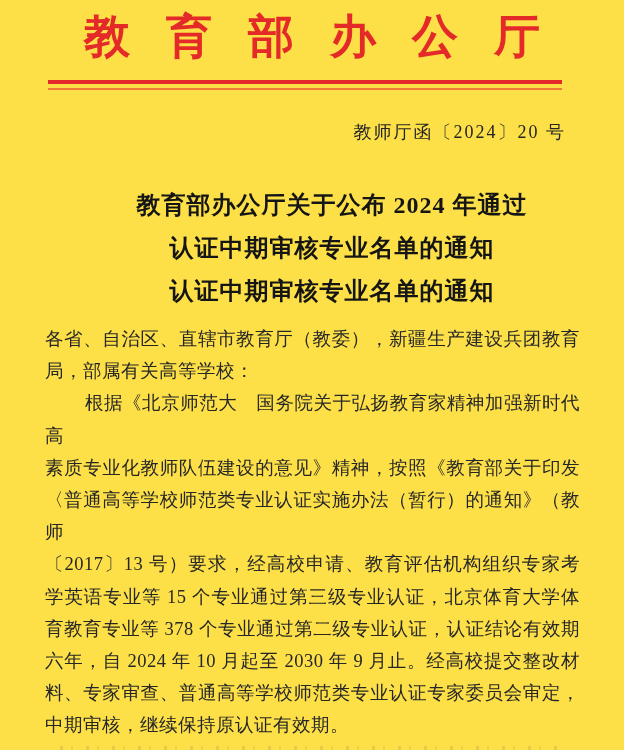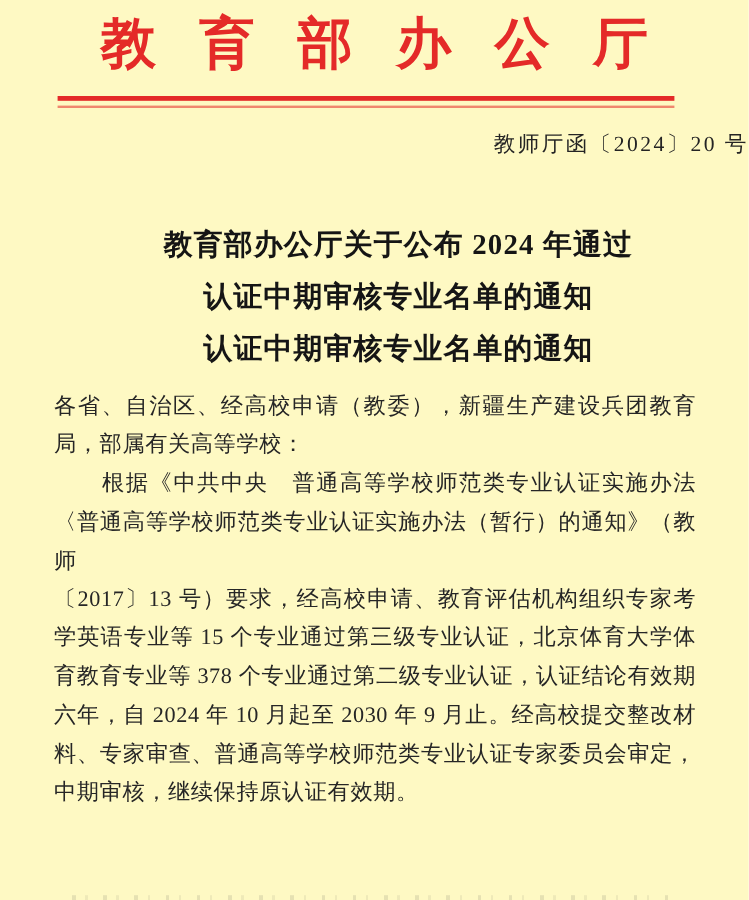--- a/index.html
+++ b/index.html
@@ -6,21 +6,21 @@
     --accent-red:#e42a28;
     --title-text:#151515;
     --body-text:#262626;
   }
   *{margin:0;padding:0;box-sizing:border-box;}
   html,body{background:#ffffff;}
   .page{
     position:relative;
     width:624px;
     height:750px;
-    background:#fef9c3;
+    background:#fde047;
     overflow:hidden;
     font-family:"Liberation Serif","DejaVu Serif",serif;
   }
   
   .agency-title{
     position:absolute;
     top:6px;left:0;width:624px;
     text-align:center;
     font-size:46px;
     line-height:62px;
@@ -36,22 +36,23 @@
     background:var(--accent-red);
   }
   .rule-thin{
     position:absolute;
     top:88px;left:48px;width:514px;height:2px;
     background:var(--accent-red);
     opacity:.55;
   }
   .doc-number{
     position:absolute;
-    top:108px;left:0;width:624px;
+    top:120px;left:0;width:624px;
     text-align:right;
+    padding-right:58px;
     font-size:18px;
     letter-spacing:2px;
     color:#242424;
   }
   
   .notice-title{
     position:absolute;
     top:184px;left:0;width:624px;
     text-align:center;
     color:var(--title-text);
@@ -104,23 +105,24 @@
 
   <div class="doc-number">教师厅函〔2024〕20 号</div>
 
   <div class="notice-title">
     <div>教育部办公厅关于公布 2024 年通过</div>
     <div>认证中期审核专业名单的通知</div>
     <div>认证中期审核专业名单的通知</div>
   </div>
 
   <div class="body-text">
-    <div class="line">各省、自治区、经高校申请（教委），新疆生产建设兵团教育</div>
+    <div class="line">各省、自治区、直辖市教育厅（教委），新疆生产建设兵团教育</div>
     <div class="line para-end">局，部属有关高等学校：</div>
-    <div class="line indent">根据《中共中央　普通高等学校师范类专业认证实施办法</div>
+    <div class="line indent">根据《北京师范大　国务院关于弘扬教育家精神加强新时代高</div>
+    <div class="line">素质专业化教师队伍建设的意见》精神，按照《教育部关于印发</div>
     <div class="line">〈普通高等学校师范类专业认证实施办法（暂行）的通知》（教师</div>
     <div class="line">〔2017〕13 号）要求，经高校申请、教育评估机构组织专家考</div>
     <div class="line">学英语专业等 15 个专业通过第三级专业认证，北京体育大学体</div>
     <div class="line">育教育专业等 378 个专业通过第二级专业认证，认证结论有效期</div>
     <div class="line">六年，自 2024 年 10 月起至 2030 年 9 月止。经高校提交整改材</div>
     <div class="line">料、专家审查、普通高等学校师范类专业认证专家委员会审定，</div>
     <div class="line para-end">中期审核，继续保持原认证有效期。</div>
   </div>
 
   <div class="cutoff-strip"></div>

